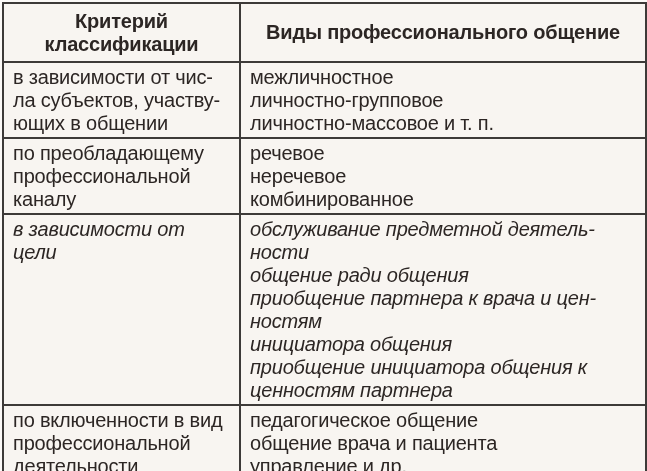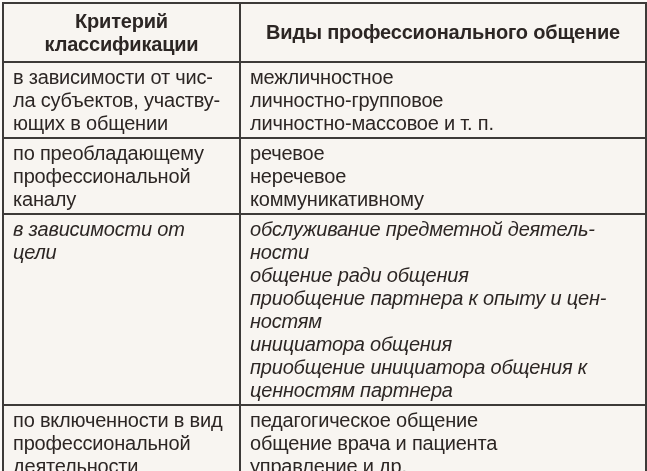--- a/index.html
+++ b/index.html
@@ -80,28 +80,28 @@
         <td class="types-cell">межличностное
 личностно-групповое
 личностно-массовое и т. п.</td>
       </tr>
       <tr class="row-2">
         <td class="criterion-cell">по преобладающему
 профессиональной
 каналу</td>
         <td class="types-cell">речевое
 неречевое
-коммуникативному</td>
+комбинированное</td>
       </tr>
       <tr class="row-3">
         <td class="criterion-cell">в зависимости от цели</td>
         <td class="types-cell">обслуживание предметной деятель-
 ности
 общение ради общения
-приобщение партнера к опыту и цен-
+приобщение партнера к врача и цен-
 ностям
 инициатора общения
 приобщение инициатора общения к
 ценностям партнера</td>
       </tr>
       <tr class="row-4">
         <td class="criterion-cell">по включенности в вид
 профессиональной
 деятельности</td>
         <td class="types-cell">педагогическое общение

